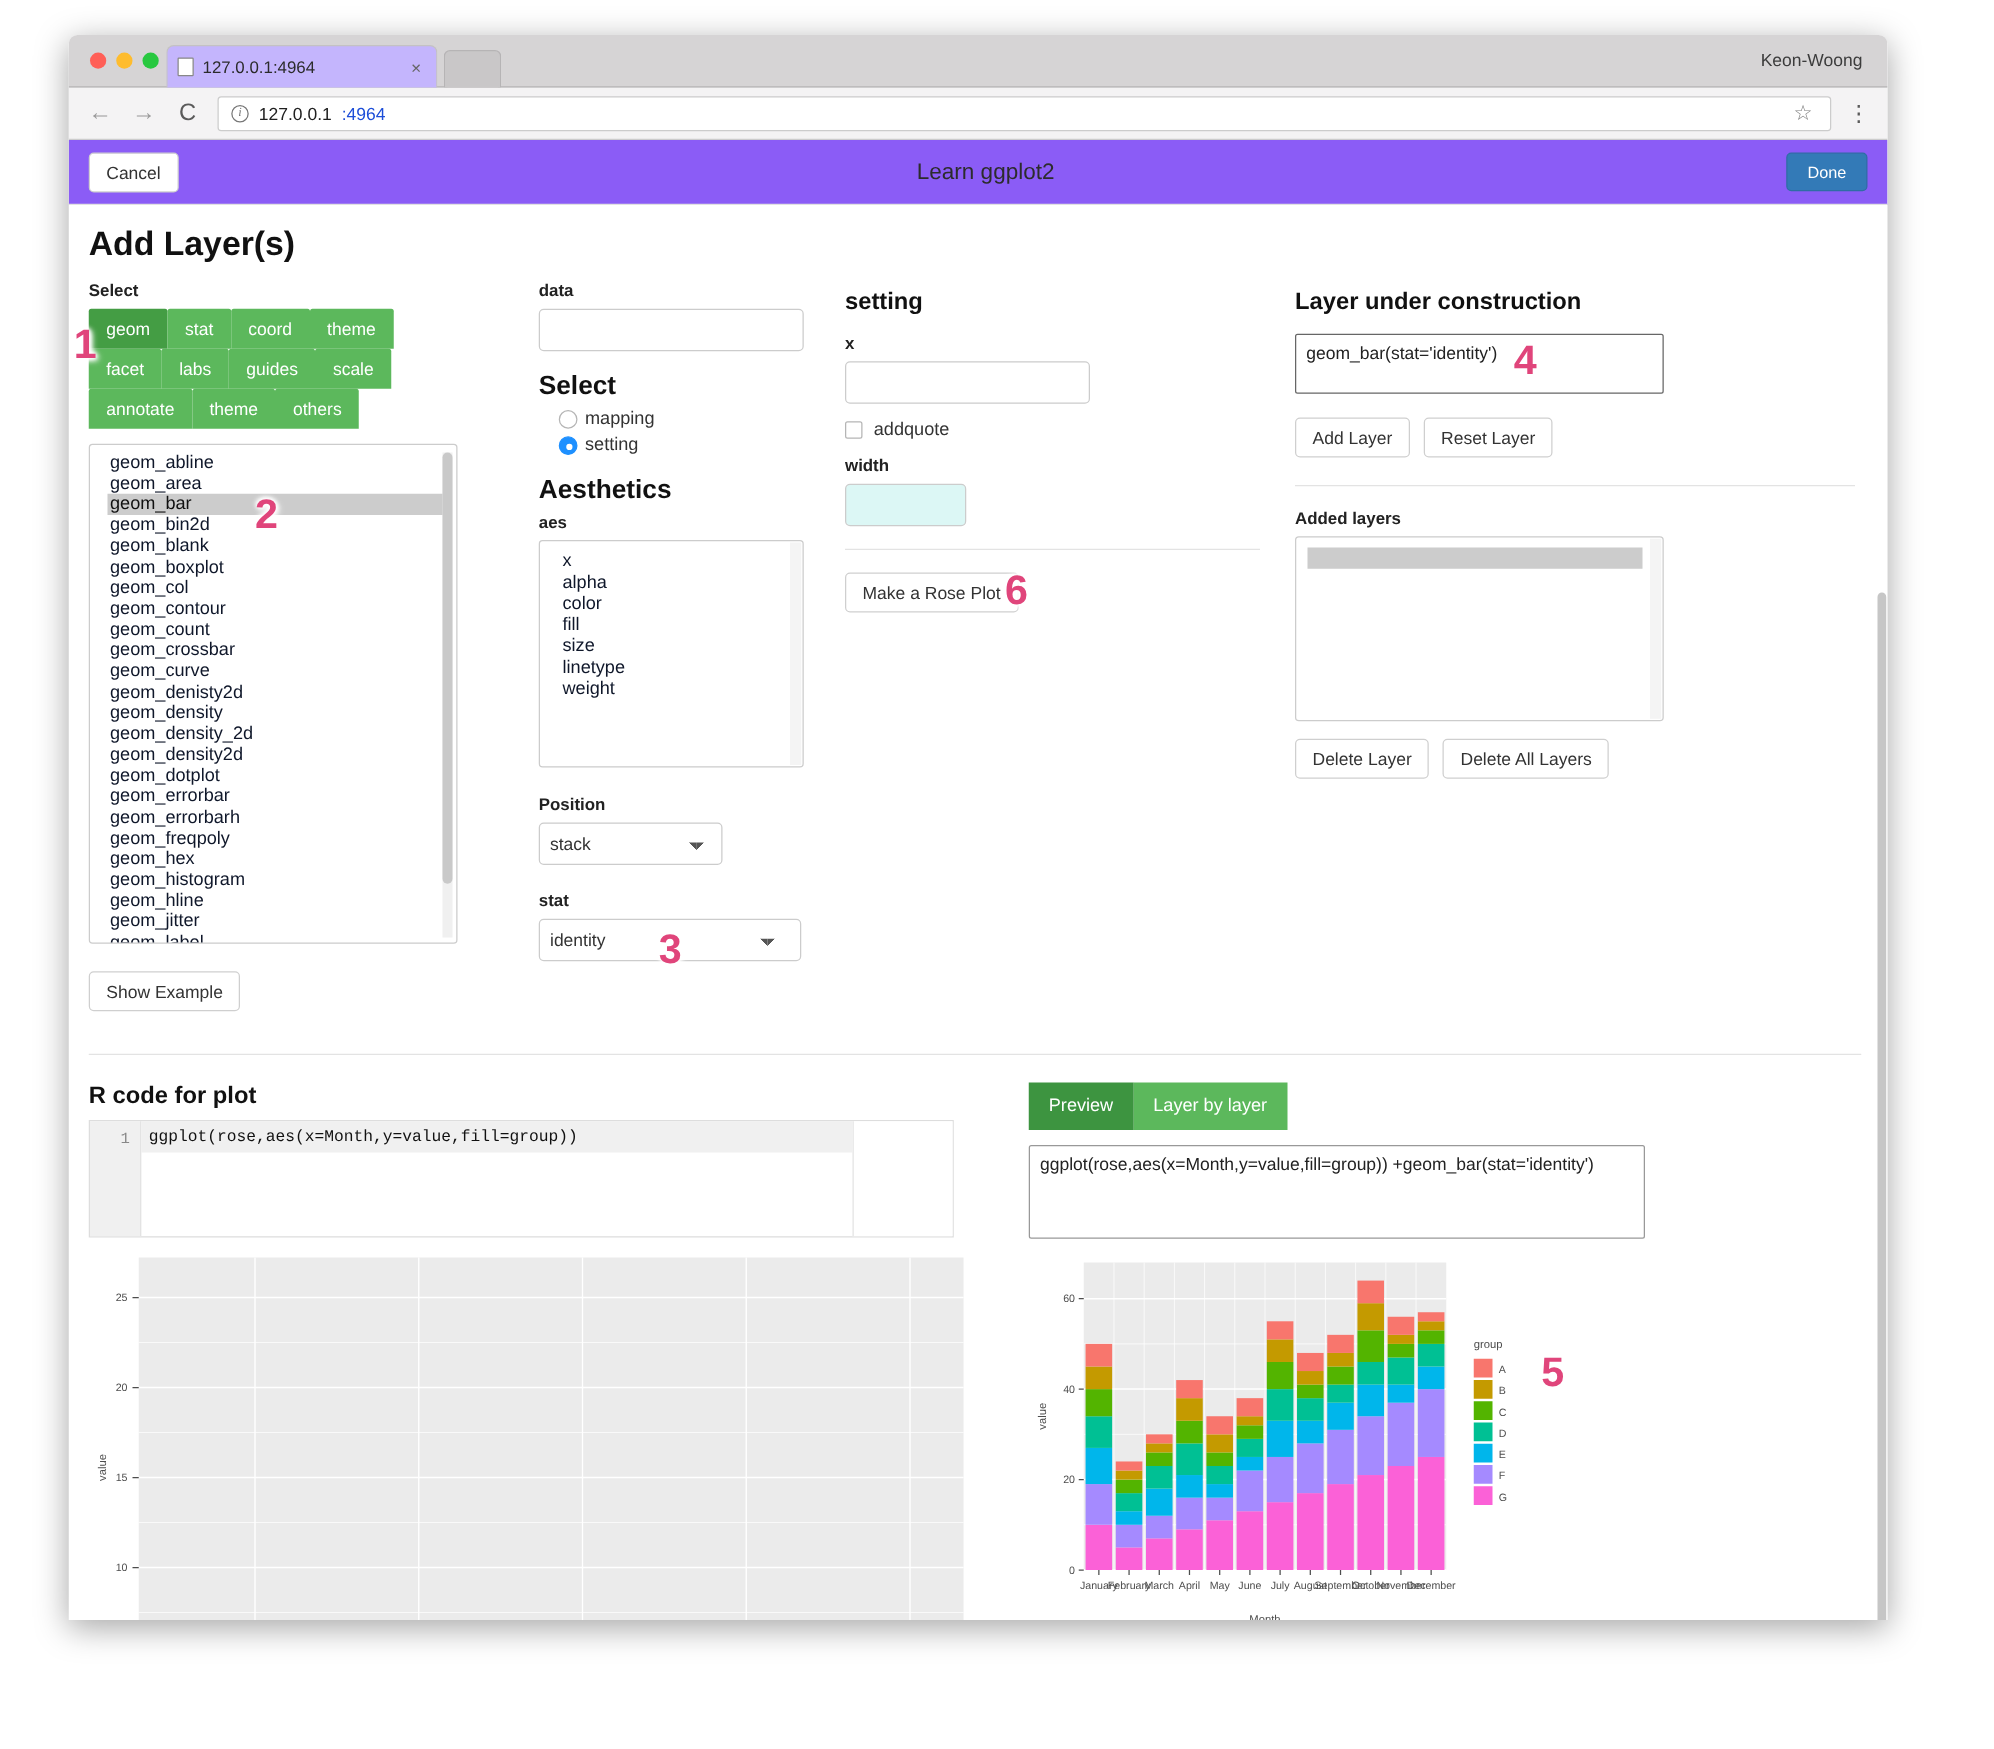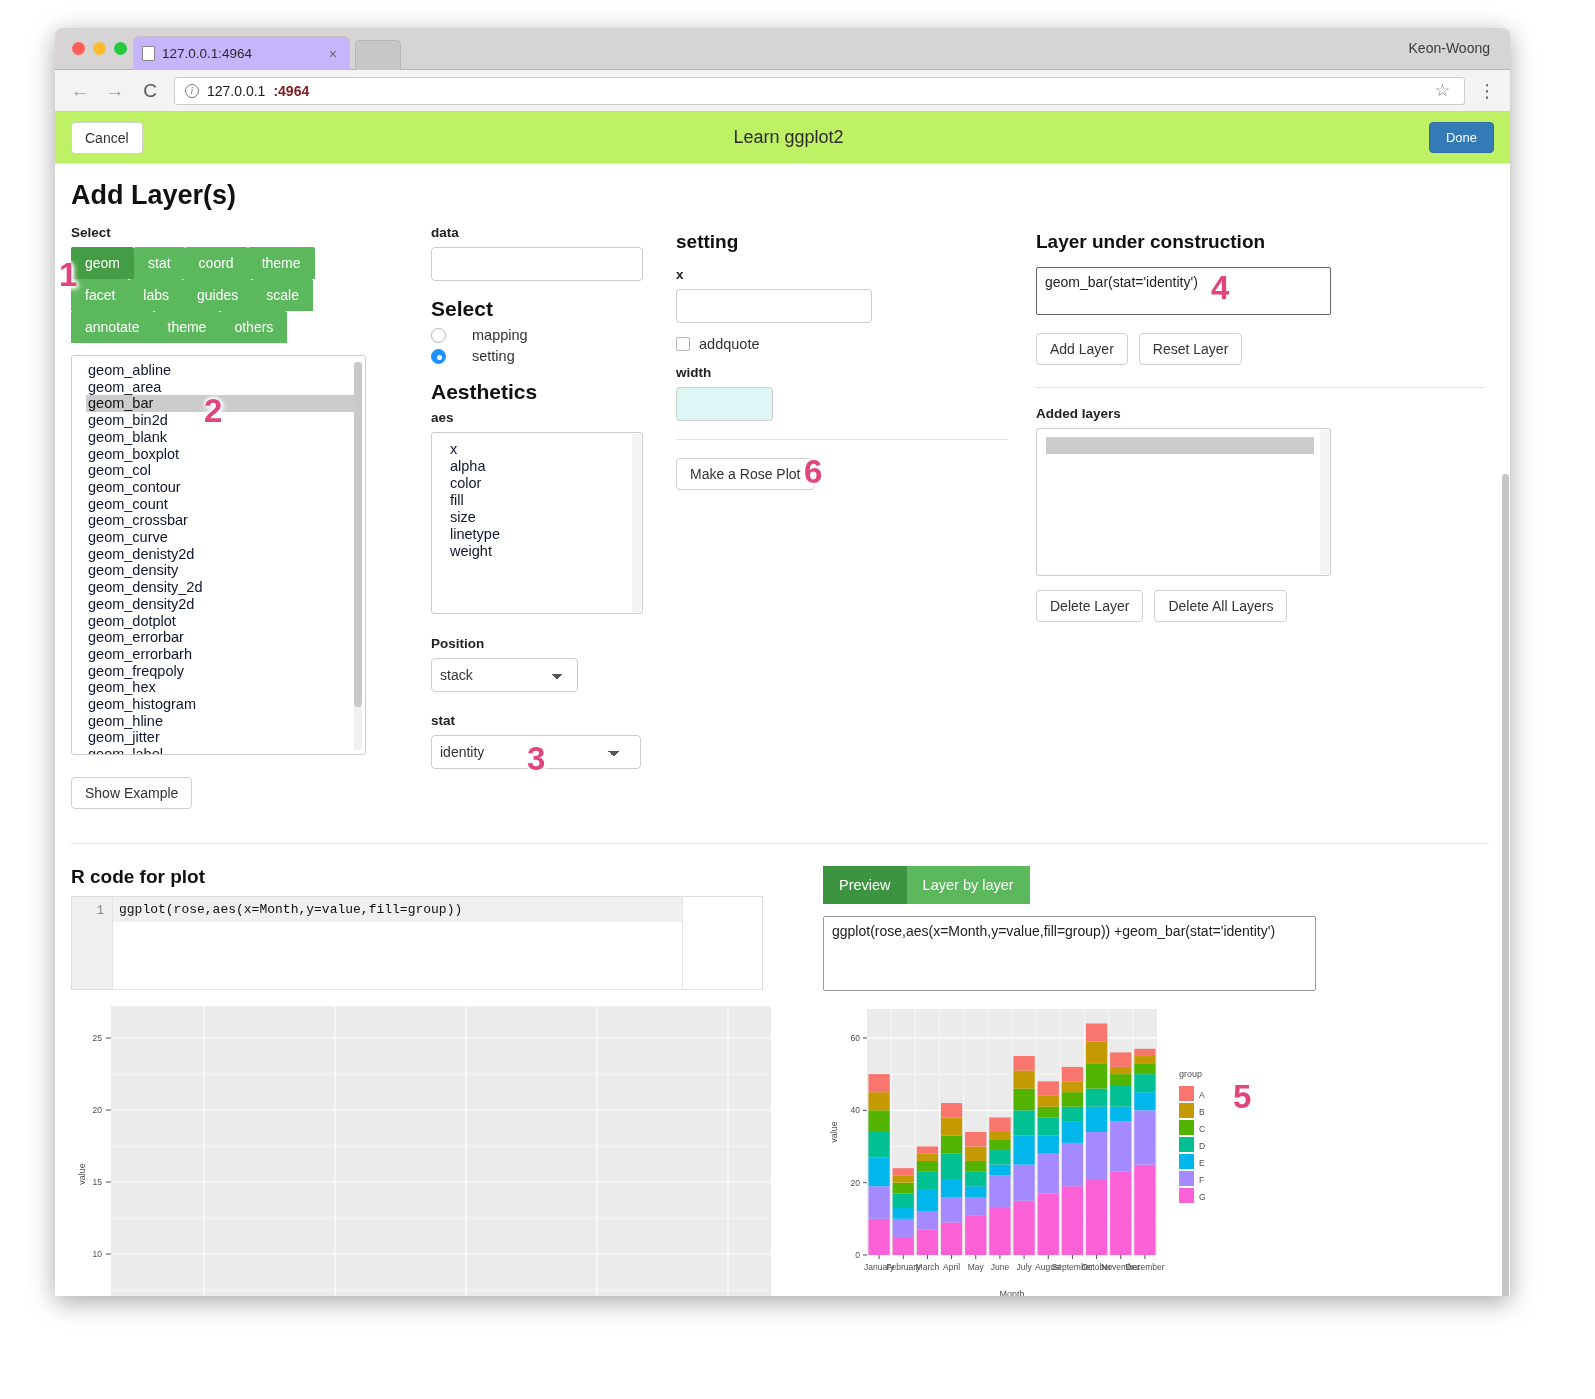--- a/index.html
+++ b/index.html
@@ -51,27 +51,27 @@
   .navicon { font-size:19px; color:#9b9b9b; width:22px; text-align:center; }
   .navicon.active { color:#5a5a5a; }
   .omnibox {
     flex:1; height:28px; background:#fff; border:1px solid #ccc; border-radius:3px;
     display:flex; align-items:center; padding:0 10px; font-size:14px; color:#202020; gap:8px;
   }
   .infocircle {
     width:14px;height:14px;border:1.3px solid #777;border-radius:50%;
     font-size:10px;line-height:12px;text-align:center;color:#777;font-style:italic;font-family:"Liberation Serif",serif;
   }
-  .omni-host{color:#202020;} .omni-port{color:#7f1d1d;font-weight:bold;}
+  .omni-host{color:#202020;} .omni-port{color:#1d4ed8;}
   .star { font-size:17px; color:#7d7d7d; margin-left:auto; padding-right:4px;}
   .kebab { font-size:18px; color:#5a5a5a; letter-spacing:0; line-height:10px; }
 
   
   .apphead {
-    height:52px; background:#bef264; border-bottom:1px solid #e2e2e2;
+    height:52px; background:#8b5cf6; border-bottom:1px solid #e2e2e2;
     display:flex; align-items:center; padding:0 16px; position:relative;justify-content:space-between;
   }
   .btn {
     background:#fff; border:1px solid #cfcfcf; border-radius:4px;
     font-size:14px; padding:7px 13px; color:#333; cursor:pointer;
     font-family:"Liberation Sans", sans-serif;
   }
   .apptitle {
     position:absolute; left:12px; right:0; text-align:center;
     font-size:18px; color:#2c2c2c;
@@ -114,21 +114,21 @@
   .sbar { position:absolute; right:3px; top:6px; width:8px; height:345px; background:#c9c9c9; border-radius:4px;}
   .sbar-track { position:absolute; right:3px; top:6px; width:8px; bottom:4px; background:#f0f0f0;}
 
   input.txt {
     width:212px; height:34px; border:1px solid #ccc; border-radius:4px;
     padding:4px 9px; font-size:14px; background:#fff; outline:none;
     font-family:"Liberation Sans", sans-serif;
   }
   input.txt.cyan { background:#dcf7f5; width:97px; }
 
-  .radio-row { display:flex; align-items:center; gap:26px; margin:5px 0; font-size:14.5px; color:#333;}
+  .radio-row { display:flex; align-items:center; gap:6px; margin:5px 16px; font-size:14.5px; color:#333;}
   .radio {
     width:15px;height:15px;border-radius:50%;border:1px solid #b5b5b5;background:#fff;
     display:inline-block; position:relative;
   }
   .radio.on { background:#1e90ff; border-color:#1e90ff; }
   .radio.on::after { content:""; position:absolute; left:5px; top:5px; width:5px; height:5px; border-radius:50%; background:#fff; }
 
   .aesbox {
     width:212px; height:182px; border:1px solid #ccc; border-radius:3px;
     background:#fff; position:relative; padding:8px 0 0 16px; overflow:hidden;

